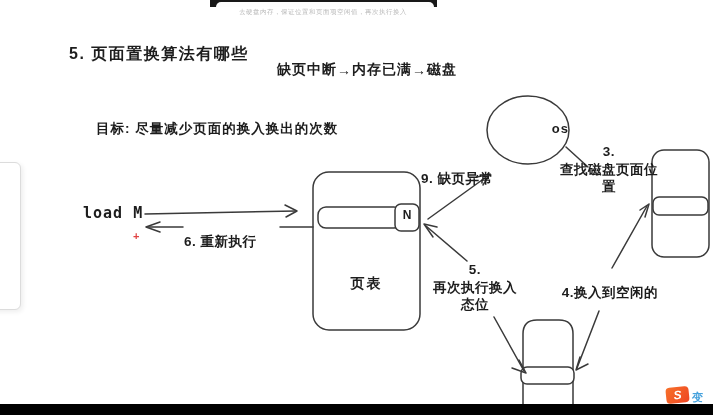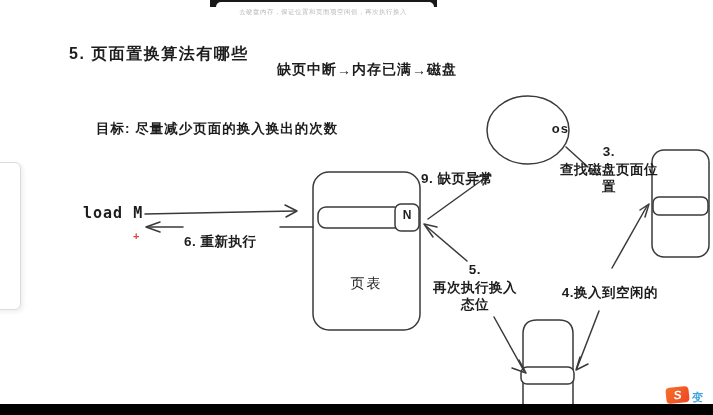--- a/index.html
+++ b/index.html
@@ -21,21 +21,21 @@
   
   .load{left:83px;top:204px;font-size:15px;font-weight:600;font-family:"DejaVu Sans Mono","Liberation Mono",monospace;letter-spacing:1px;}
   .lbl{font-size:13.5px;font-weight:600;letter-spacing:.5px;}
   .step1{left:187px;top:186px;}
   .step6{left:184px;top:217px;margin-top:16px;}
   .step2{left:421px;top:170px;}
   .blk{text-align:center;line-height:17.5px;}
   .step3{left:553px;top:143px;width:112px;}
   .step5{left:417px;top:261px;width:116px;}
   .step4{left:551px;top:284px;width:118px;}
-  .pt-label{left:313px;top:275px;width:107px;text-align:center;font-size:14px;font-weight:400;letter-spacing:2px;}
+  .pt-label{left:313px;top:275px;width:107px;text-align:center;font-size:14px;font-weight:700;letter-spacing:2px;}
   .os-label{left:487px;top:121px;width:82px;text-align:right;font-size:13px;font-weight:700;letter-spacing:1px;}
   .n-cell{left:395px;top:208px;width:24px;text-align:center;font-size:12px;font-weight:600;}
   .plus{left:133px;top:230px;font-size:11px;font-weight:700;color:#e04343;}
   
   .left-panel{left:-9px;top:162px;width:28px;height:146px;background:#fff;
     border:1px solid #dcdcdc;border-radius:0 6px 6px 0;box-shadow:2px 2px 5px rgba(0,0,0,.07);}
   
   .bottom-bar{left:0;top:404px;width:713px;height:11px;background:#000;}
   
   .wm-tile{left:666px;top:387px;width:23px;height:16px;border-radius:4px;

